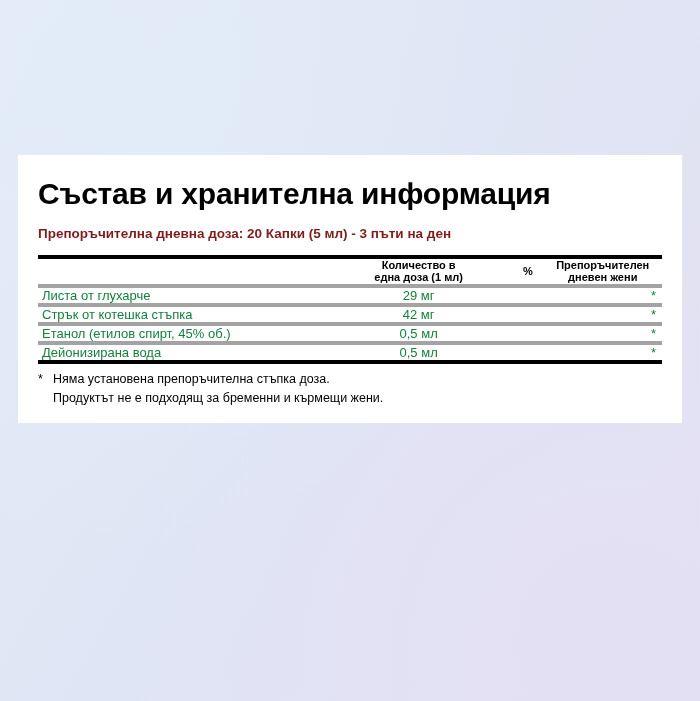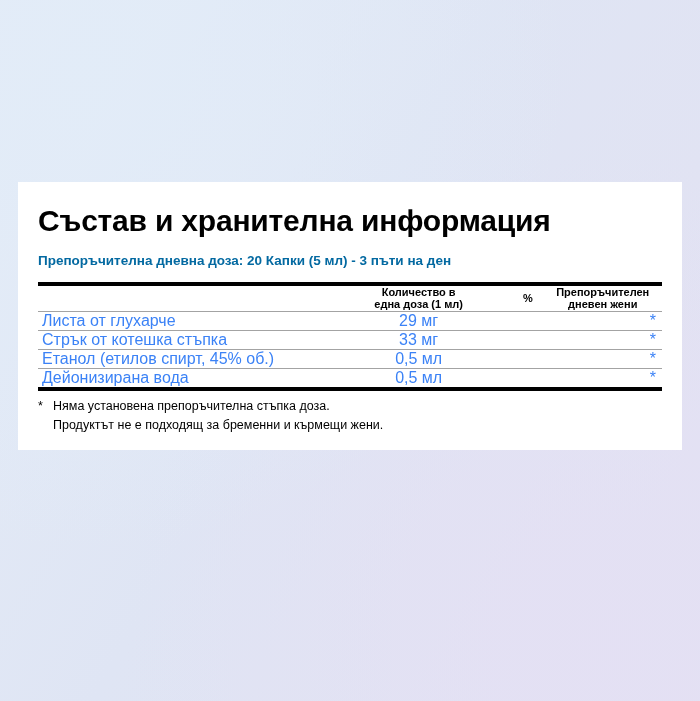--- a/index.html
+++ b/index.html
@@ -18,39 +18,39 @@
     position: absolute;
     inset: 0;
     background:
       radial-gradient(circle at 12% 10%, rgba(226,236,248,0.95) 0%, rgba(226,236,248,0) 55%),
       radial-gradient(circle at 88% 92%, rgba(228,224,244,0.9) 0%, rgba(228,224,244,0) 55%),
       linear-gradient(120deg, #e4ecf7 0%, #dfe5f4 45%, #e3e1f2 100%);
   }
   .panel {
     position: absolute;
     left: 18px;
-    top: 182px;
+    top: 155px;
     width: 664px;
     background: #ffffff;
     box-sizing: border-box;
     padding: 20px 20px 16px 20px;
   }
   .panel-title {
     font-size: 30px;
     font-weight: bold;
     color: #000;
     letter-spacing: -0.2px;
     line-height: 1.1;
     margin: 2px 0 14px 0;
     white-space: nowrap;
   }
   .serving-line {
     font-size: 13.5px;
     font-weight: bold;
-    color: #0369a1;
+    color: #7f1d1d;
     line-height: 1.45;
   }
   .rule-thick {
     border-top: 4px solid #000;
     margin-top: 11px;
   }
   table.facts {
     width: 100%;
     border-collapse: collapse;
     font-size: 13px;
@@ -77,23 +77,23 @@
   .hdr-pct {
     width: 5%;
     font-size: 11px !important;
     vertical-align: middle !important;
   }
   .hdr-dv {
     width: 19%;
   }
   .nut-row td {
     padding: 7px 0 6px 0;
-    font-size: 16px;
-    color: #3b82f6;
-    border-top: 1px solid #a3a3a3;
+    font-size: 13px;
+    color: #15803d;
+    border-top: 4px solid #a3a3a3;
   }
   .nut-name {
     text-align: left;
     padding-left: 4px !important;
   }
   .nut-amount {
     text-align: center;
   }
   .nut-pct {
     text-align: center;
@@ -154,21 +154,21 @@
     </thead>
     <tbody>
       <tr class="nut-row">
         <td class="nut-name">Листа от глухарче</td>
         <td class="nut-amount">29 мг</td>
         <td class="nut-pct"></td>
         <td class="nut-dv">*</td>
       </tr>
       <tr class="nut-row">
         <td class="nut-name">Стрък от котешка стъпка</td>
-        <td class="nut-amount">33 мг</td>
+        <td class="nut-amount">42 мг</td>
         <td class="nut-pct"></td>
         <td class="nut-dv">*</td>
       </tr>
       <tr class="nut-row">
         <td class="nut-name">Етанол (етилов спирт, 45% об.)</td>
         <td class="nut-amount">0,5 мл</td>
         <td class="nut-pct"></td>
         <td class="nut-dv">*</td>
       </tr>
       <tr class="nut-row">

